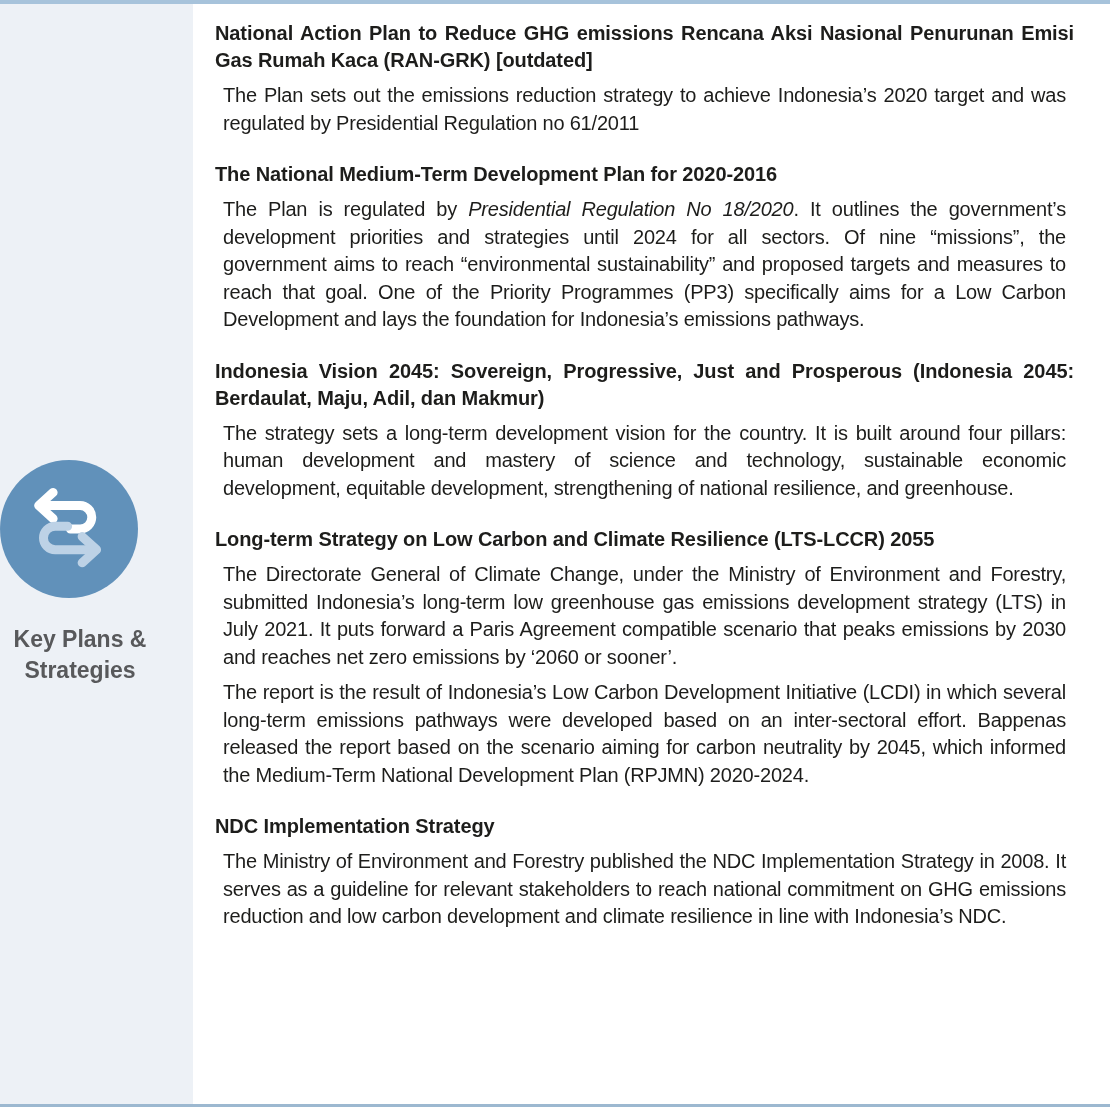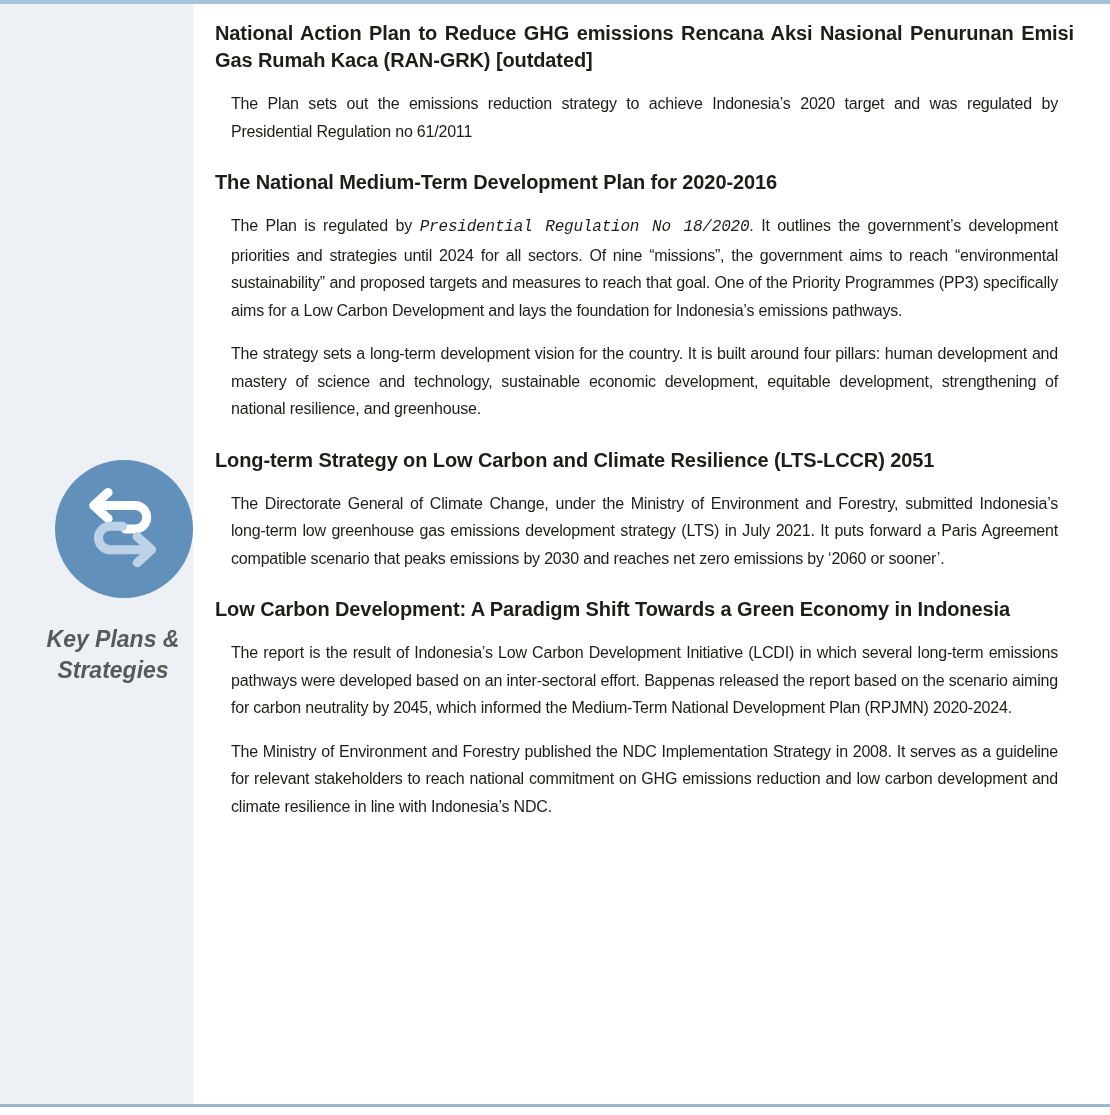--- a/index.html
+++ b/index.html
@@ -10,23 +10,22 @@
     font-family: "Liberation Sans", sans-serif;
     overflow: hidden;
   }
   .rule-top { height: 4px; width: 100%; background: var(--rule-top, #a7c3db); }
   .rule-bottom { height: 3px; width: 100%; background: var(--rule-bottom, #9cb8d0); }
   .row { display: flex; height: 1100px; overflow: hidden; }
   .sidebar {
     width: 193px; flex: 0 0 193px;
     background: var(--sidebar-bg, #edf1f6);
     box-sizing: border-box;
-    display: flex; flex-direction: column; align-items: flex-end;
+    display: flex; flex-direction: column; align-items: flex-start;
     padding-top: 456px;
-    font-style: italic;
   }
   .icon-wrap { width: 138px; height: 138px; }
   .sidebar-label {
     margin-top: 26px;
     width: 160px;
     text-align: center;
     font-size: 23px;
     font-weight: 700;
     line-height: 1.36;
     color: var(--sidebar-label, #58595b);
@@ -41,27 +40,27 @@
     font-size: 20px;
     line-height: 27px;
     font-weight: 700;
     color: var(--heading-text, #1d1d1b);
     text-align: justify;
     margin: 24px 0 7px 0;
     letter-spacing: -0.1px;
   }
   .section:first-child h3 { margin-top: 14px; }
   .section p {
-    font-size: 16px;
+    font-size: 20px;
     line-height: 27.5px;
-    margin: 16px;
+    margin: 8px;
     text-align: justify;
     letter-spacing: -0.2px;
   }
-  .em { font-style: italic; font-family: Liberation Mono, monospace; }
+  .em { font-style: italic; }
 </style>
 </head>
 <body>
 
 <div class="page">
   <div class="rule-top"></div>
   <div class="row">
 
     <aside class="sidebar">
       <div class="icon-wrap">
@@ -84,33 +83,34 @@
         <h3>National Action Plan to Reduce GHG emissions Rencana Aksi Nasional Penurunan Emisi Gas Rumah Kaca (RAN-GRK) [outdated]</h3>
         <p>The Plan sets out the emissions reduction strategy to achieve Indonesia’s 2020 target and was regulated by Presidential Regulation no 61/2011</p>
       </div>
 
       <div class="section">
         <h3>The National Medium-Term Development Plan for 2020-2016</h3>
         <p><span>The Plan is regulated by </span><span class="em">Presidential Regulation No 18/2020</span><span>. It outlines the government’s development priorities and strategies until 2024 for all sectors. Of nine “missions”, the government aims to reach “environmental sustainability” and proposed targets and measures to reach that goal. One of the Priority Programmes (PP3) specifically aims for a Low Carbon Development and lays the foundation for Indonesia’s emissions pathways.</span></p>
       </div>
 
       <div class="section">
+        <h3>Indonesia Vision 2045: Sovereign, Progressive, Just and Prosperous (Indonesia 2045: Berdaulat, Maju, Adil, dan Makmur)</h3>
         <p>The strategy sets a long-term development vision for the country. It is built around four pillars: human development and mastery of science and technology, sustainable economic development, equitable development, strengthening of national resilience, and greenhouse.</p>
       </div>
 
       <div class="section">
-        <h3>Long-term Strategy on Low Carbon and Climate Resilience (LTS-LCCR) 2051</h3>
+        <h3>Long-term Strategy on Low Carbon and Climate Resilience (LTS-LCCR) 2055</h3>
         <p>The Directorate General of Climate Change, under the Ministry of Environment and Forestry, submitted Indonesia’s  long-term low greenhouse gas emissions development strategy (LTS) in July 2021. It puts forward a Paris Agreement compatible scenario that peaks emissions by 2030 and reaches net zero emissions by ‘2060 or sooner’.</p>
       </div>
 
       <div class="section">
-        <h3>Low Carbon Development: A Paradigm Shift Towards a Green Economy in Indonesia</h3>
         <p>The report is the result of Indonesia’s Low Carbon Development Initiative (LCDI) in which several long-term emissions pathways were developed based on an inter-sectoral effort. Bappenas released the report based on the scenario aiming for carbon neutrality by 2045, which informed the Medium-Term National Development Plan (RPJMN) 2020-2024.</p>
       </div>
 
       <div class="section">
+        <h3>NDC Implementation Strategy</h3>
         <p>The Ministry of Environment and Forestry published the NDC Implementation Strategy in 2008. It serves as a guideline for relevant stakeholders to reach national commitment on GHG emissions reduction and low carbon development and climate resilience in line with Indonesia’s NDC.</p>
       </div>
 
     </main>
   </div>
   <div class="rule-bottom"></div>
 </div>
 
 </body></html>

